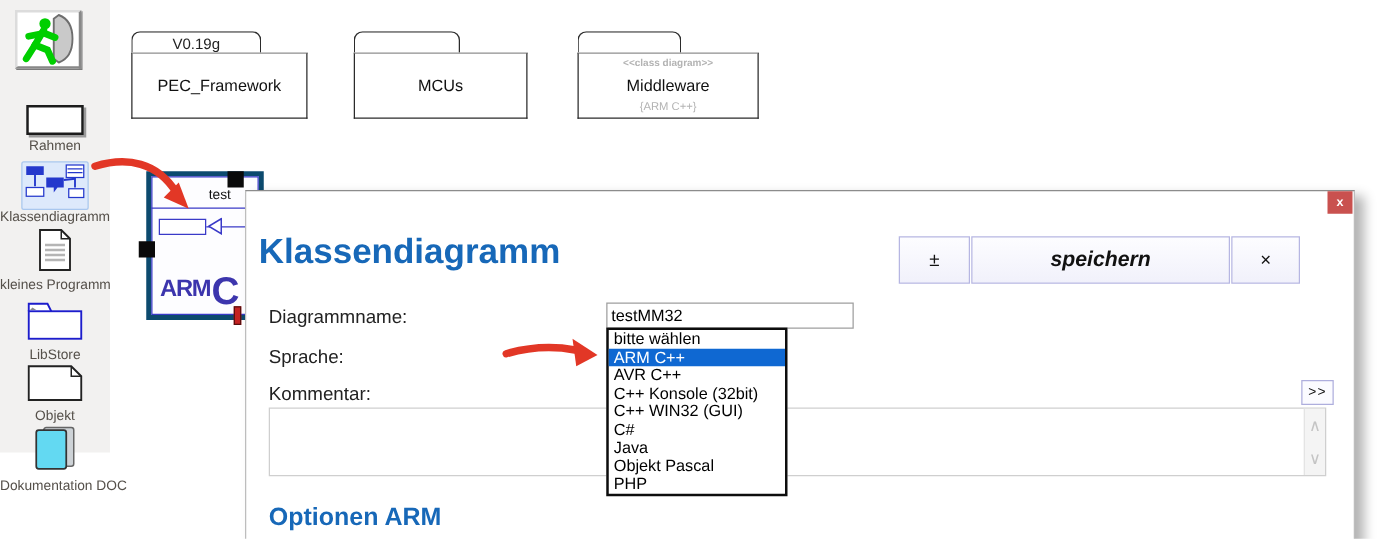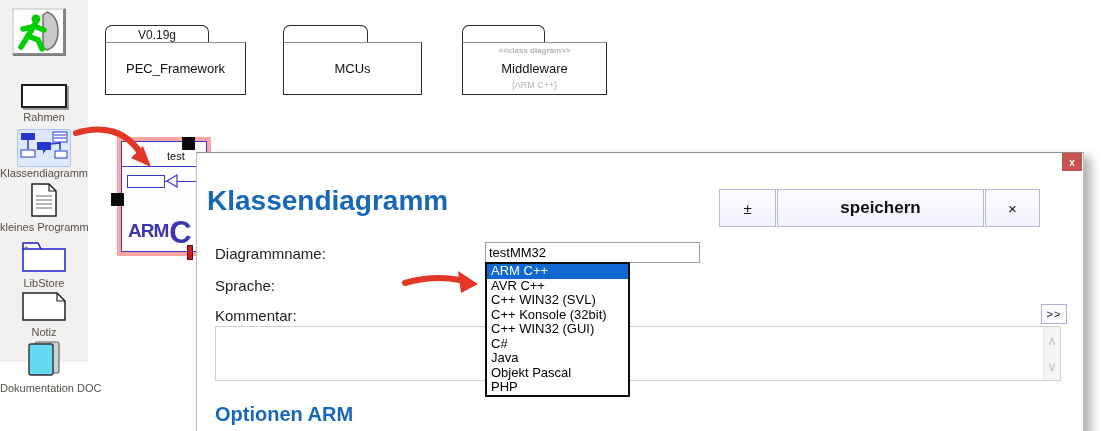--- a/index.html
+++ b/index.html
@@ -26,21 +26,21 @@
     border-radius:7px 7px 0 0; background:#fff; font-size:12px; display:flex; align-items:center; justify-content:center;
   }
   .pkg .bodybox {
     position:absolute; top:17px; border:1px solid #2b2b2b; border-top:1px solid #8f8f8f; background:#fff;
     display:flex; flex-direction:column; align-items:center; justify-content:center;
   }
   .pkg .name { font-size:13px; color:#111; }
   .pkg .stereo { font-size:8px; color:#b3b3b3; position:absolute; top:3px; width:100%; text-align:center;font-weight:bold; }
   .pkg .annot  { font-size:9px; color:#b3b3b3; position:absolute; bottom:4px; width:100%; text-align:center; }
   
-  .sel-frame { position:absolute; left:117px; top:137px; width:94px; height:119px; border:4px solid #fca5a5; background:#fdfdff; z-index:2; }
+  .sel-frame { position:absolute; left:117px; top:137px; width:94px; height:119px; border:4px solid #0c4a6e; background:#fdfdff; z-index:2; }
   .sel-inner { position:absolute; inset:0; border:1px solid #3a3ac8; }
   .sel-title { position:absolute; top:9px; left:46px; font-size:11px; color:#111; }
   .sel-sep { position:absolute; top:25px; left:0; width:100%; border-top:1px solid #3a3ac8; }
   .gen-rect { position:absolute; top:34px; left:6px; width:38px; height:13px; border:1px solid #3a3ac8; background:#fff; }
   .gen-line { position:absolute; top:40px; left:44px; width:42px; border-top:1px solid #3a3ac8; }
   .arm-logo { position:absolute; top:74px; left:7px; font-weight:bold; color:#3c35ad; font-size:19px; letter-spacing:-1px; white-space:nowrap; }
   .arm-logo .bigc { font-size:31px; vertical-align:-6px; margin-left:1px; }
   .handle { position:absolute; width:13px; height:13px; background:#0a0a0a; z-index:3; }
   .redbar { position:absolute; left:187px; top:245px; width:6px; height:15px; background:#c42222; border:1px solid #5a0f0f; z-index:3; }
   
@@ -53,25 +53,25 @@
     position:absolute; top:0; right:1px; width:20px; height:18px; background:#c9514f; color:#fff;
     font-size:10px; font-weight:bold; display:flex; align-items:center; justify-content:center; cursor:pointer;
   }
   .dlg-title { position:absolute; left:10px; top:32px; font-size:28px; font-weight:bold; color:#1768b8; }
   .btn-row { position:absolute; left:522px; top:36px; display:flex; }
   .dlg-btn {
     height:38px; border:1px solid #b6b6e2; background:linear-gradient(#fdfdff,#f1f1fb);
     display:flex; align-items:center; justify-content:center; font-size:15px; color:#111; cursor:pointer;
   }
   .btn-pm { width:57px; }
-  .btn-save { width:207px; margin-left:1px; font-weight:bold; font-size:17px; }
+  .btn-save { width:207px; margin-left:1px; font-weight:bold; font-size:17px;font-style:italic; }
   .btn-x { width:55px; margin-left:1px; }
   .fld-lbl { position:absolute; left:18px; font-size:15px; color:#222; }
   .name-input {
-    position:absolute; left:288px; top:89px; width:215px; height:21px; border:1px solid #9e9e9e;
+    position:absolute; left:288px; top:89px; width:198px; height:21px; border:1px solid #9e9e9e;
     font-size:13px; padding:1px 3px; font-family:"Liberation Sans", sans-serif; background:#fff;
   }
   .dropdown {
     position:absolute; left:288px; top:109px; width:145px; background:#fff; border:2px solid #0d0d0d; z-index:12;
   }
   .dd-item { height:14.5px; line-height:14.5px; font-size:13px; padding-left:4px; color:#000; white-space:nowrap; cursor:pointer; }
   .dd-item.selected { background:#0f68d2; color:#fff; }
   .expand-btn {
     position:absolute; left:844px; top:151px; width:26px; height:20px; border:1px solid #aeaedd;
     background:#fbfbff; font-size:11px; letter-spacing:1px; display:flex; align-items:center; justify-content:center; color:#111; cursor:pointer;
@@ -156,21 +156,21 @@
     <span class="lbl">kleines Programm</span>
   </div>
 
   <div class="tool" style="top:291px;">
     <span class="icon-wrap">
       <svg width="46" height="31" viewBox="0 0 46 31">
         <path d="M2,2 h34 l8,8 v19 h-42 z" fill="#fff" stroke="#222" stroke-width="1.5"></path>
         <path d="M36,2 v8 h8" fill="none" stroke="#222" stroke-width="1.2"></path>
       </svg>
     </span>
-    <span class="lbl">Notiz</span>
+    <span class="lbl">Objekt</span>
   </div>
 
   <div class="tool" style="top:340px;">
     <span class="icon-wrap">
       <svg width="40" height="38" viewBox="0 0 40 38">
         <rect x="11" y="2" width="24" height="31" rx="2" fill="#cdd2d6" stroke="#666" stroke-width="1.2"></rect>
         <rect x="5" y="4" width="24" height="31" rx="2" fill="#63d9f2" stroke="#333" stroke-width="1.4"></rect>
       </svg>
     </span>
     <span class="lbl">Dokumentation DOC</span>
@@ -225,26 +225,26 @@
     <div class="dlg-btn btn-x">×</div>
   </div>
 
   <span class="fld-lbl" style="top:92px;">Diagrammname:</span>
   <input class="name-input" value="testMM32" style="">
 
   <span class="fld-lbl" style="top:124px;">Sprache:</span>
 
   <div class="dropdown">
 
+      <div class="dd-item">bitte wählen</div>
 
       <div class="dd-item selected">ARM C++</div>
 
       <div class="dd-item">AVR C++</div>
 
-      <div class="dd-item">C++ WIN32 (SVL)</div>
 
       <div class="dd-item">C++ Konsole (32bit)</div>
 
       <div class="dd-item">C++ WIN32 (GUI)</div>
 
       <div class="dd-item">C#</div>
 
       <div class="dd-item">Java</div>
 
       <div class="dd-item">Objekt Pascal</div>

